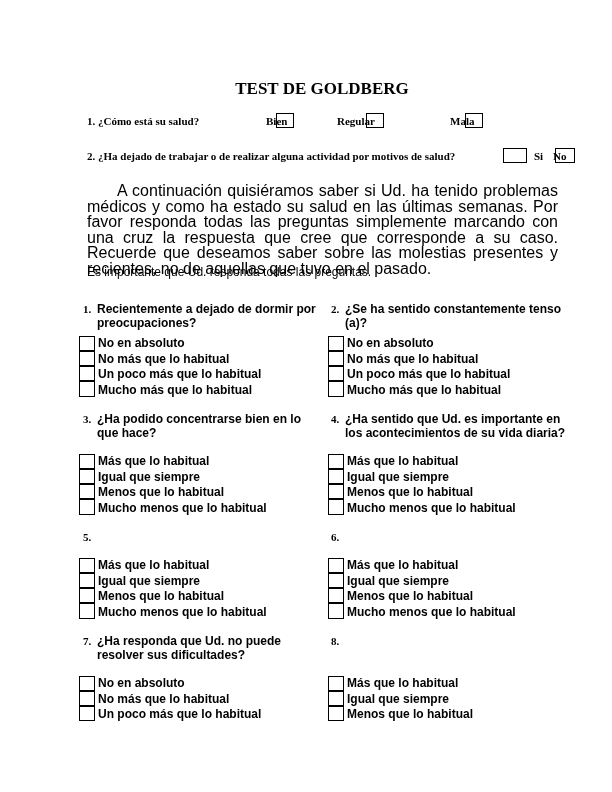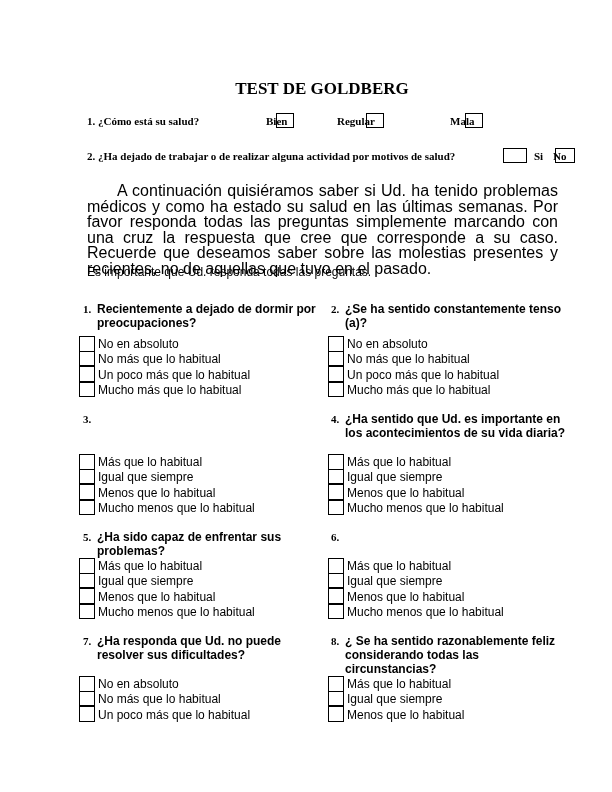--- a/index.html
+++ b/index.html
@@ -11,21 +11,21 @@
     .hq { font-size: 11px; font-weight: bold; white-space: nowrap; }
     .hbox { width: 15px; height: 15px; border: 1.5px solid #000; box-sizing: border-box; display: inline-block; }
     .intro { left: 71px; width: 471px; top: 183px; font-size: 16px; line-height: 15.5px; text-align: justify; }
     .intro p { margin: 0; }
     .intro .indent { text-indent: 30px; }
     .important { left: 71px; top: 265px; font-size: 12px; }
     .q { width: 240px; }
     .q-head { position: relative; font-size: 12px; font-weight: bold; line-height: 14px; padding-left: 14px; }
     .q-num { position: absolute; left: 0; top: 0; font-family: "Liberation Serif", "DejaVu Serif", serif; font-weight: bold; font-size: 11px; }
     .opts { position: absolute; }
-    .opt { display: flex; align-items: center; height: 15.5px; }
+    .opt { display: flex; height: 15.5px; font-weight: bold; }
     .cb { width: 16px; height: 15.5px; border: 1.5px solid #000; box-sizing: border-box; margin-right: 3px; margin-top: -1.5px; }
     .opt:first-child .cb { margin-top: 0; }
     .opt-label { font-size: 12px; white-space: nowrap; }
   </style>
 </head>
 <body>
 
 <div class="abs serif title">TEST DE GOLDBERG</div>
 
 <div class="abs serif hq" style="left:71px; top:115px;text-align:right;">1. ¿Cómo está su salud?</div>
@@ -103,20 +103,21 @@
     </div>
   <div class="opt">
       <div class="cb"></div>
       <span class="opt-label">Mucho más que lo habitual</span>
     </div>
 </div>
 
 <div class="abs sans q" style="left:67px; top:412px;">
   <div class="q-head">
     <span class="q-num">3.</span>
+    <span>¿Ha podido concentrarse bien en lo que hace?</span>
   </div>
 </div>
 <div class="abs sans opts" style="left:63px; top:454px;">
   <div class="opt">
       <div class="cb"></div>
       <span class="opt-label">Más que lo habitual</span>
     </div>
   <div class="opt">
       <div class="cb"></div>
       <span class="opt-label">Igual que siempre</span>
@@ -152,21 +153,20 @@
     </div>
   <div class="opt">
       <div class="cb"></div>
       <span class="opt-label">Mucho menos que lo habitual</span>
     </div>
 </div>
 
 <div class="abs sans q" style="left:67px; top:530px;">
   <div class="q-head">
     <span class="q-num">5.</span>
-    <span>¿Ha sido capaz de enfrentar sus problemas?</span>
   </div>
 </div>
 <div class="abs sans opts" style="left:63px; top:558px;">
   <div class="opt">
       <div class="cb"></div>
       <span class="opt-label">Más que lo habitual</span>
     </div>
   <div class="opt">
       <div class="cb"></div>
       <span class="opt-label">Igual que siempre</span>
@@ -222,21 +222,20 @@
     </div>
   <div class="opt">
       <div class="cb"></div>
       <span class="opt-label">Un poco más que lo habitual</span>
     </div>
 </div>
 
 <div class="abs sans q" style="left:315px; top:634px;">
   <div class="q-head">
     <span class="q-num">8.</span>
-    <span>¿ Se ha sentido razonablemente feliz considerando todas las circunstancias?</span>
   </div>
 </div>
 <div class="abs sans opts" style="left:312px; top:676px;">
   <div class="opt">
       <div class="cb"></div>
       <span class="opt-label">Más que lo habitual</span>
     </div>
   <div class="opt">
       <div class="cb"></div>
       <span class="opt-label">Igual que siempre</span>

